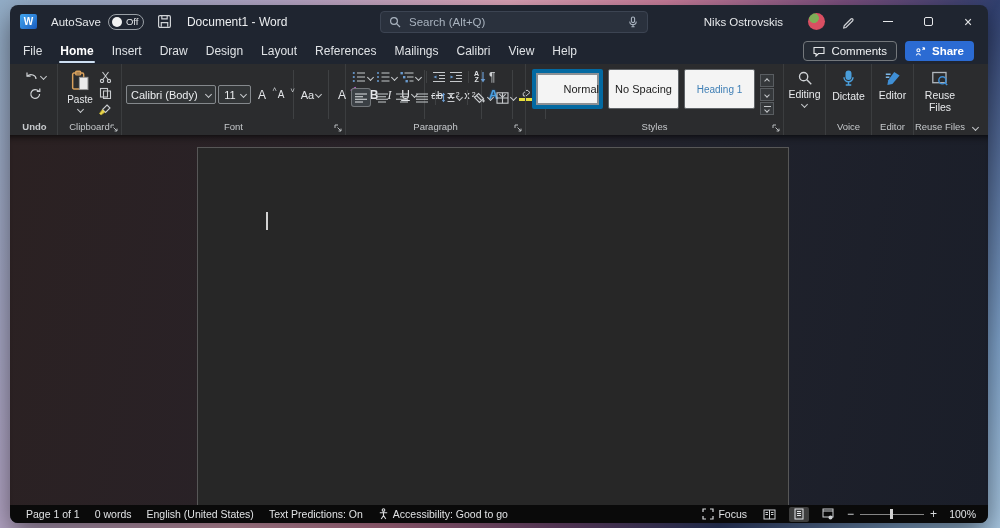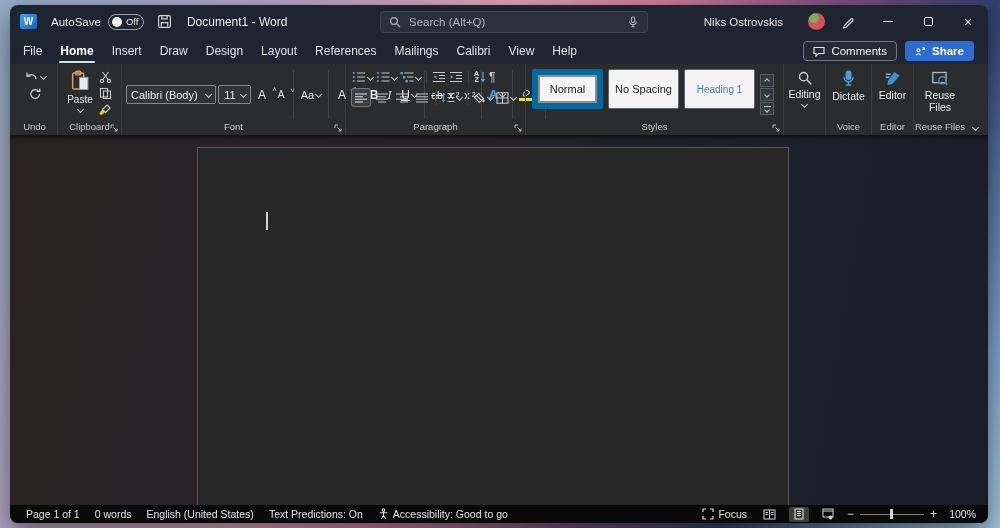--- a/index.html
+++ b/index.html
@@ -56,21 +56,21 @@
   .rgroup { position:relative; display:flex; flex-direction:column; border-right:1px solid #3b3d3f; flex:none; }
   .rgroup:last-of-type { border-right:none; }
   .rcontent { flex:1; padding-top:4px; }
   .rlabel { height:15px; text-align:center; font-size:9.5px; color:#c6c9cc; line-height:13px; }
   .launcher { position:absolute; right:3px; bottom:3px; }
   .tbtn { display:flex; align-items:center; justify-content:center; gap:2px; border-radius:2px; color:#e4e6e9; }
   .tbtn.sel { background:#3b4045; box-shadow:0 0 0 1px #72767a; }
   .vsep { width:1px; background:#3f4143; align-self:stretch; margin:1px 2px; }
 
   
-  .g-undo { width:46px; }
+  .g-undo { width:46px;font-weight:bold; }
   .g-undo .rcontent { display:flex; flex-direction:column; align-items:center; gap:5px; padding-top:6px; }
 
   
   .g-clip { width:64px; }
   .g-clip .rcontent { display:flex; gap:2px; padding-left:6px; }
   .paste-big { display:flex; flex-direction:column; align-items:center; width:32px; padding-top:2px; gap:2px; }
   .paste-label { font-size:10px; color:#e8eaec; }
   .clip-col { display:flex; flex-direction:column; justify-content:flex-start; gap:4px; padding-top:3px; }
 
   
@@ -101,21 +101,21 @@
   .g-para .rcontent { display:flex; flex-direction:column; gap:5px; padding:6px 4px 0 6px; }
   .prow { display:flex; align-items:center; gap:3px; }
   .sortaz { display:flex; align-items:center; font-size:7px; line-height:.9; color:#dfe2e5; gap:1px; }
   .pilcrow { font-size:12px; color:#cfd2d5; }
 
   
   .g-styles { width:258px; }
   .g-styles .rcontent { display:flex; gap:5px; padding:5px 2px 0 6px; }
   .scard { width:71px; height:40px; background:#f4f4f4; border:1px solid #606468; border-radius:2px;
            display:flex; align-items:center; justify-content:center; color:#1c1c1c; font-size:11px; }
-  .scard.sel { border:6px solid #0369a1; box-shadow:0 0 0 2px #8c9094 inset; }
+  .scard.sel { border:4px solid #0369a1; box-shadow:0 0 0 2px #8c9094 inset;justify-content:flex-end; }
   .scard .h1 { color:#3f7fb5; font-size:10px; font-weight:300; }
   .style-arrows { display:flex; flex-direction:column; gap:1px; padding-top:5px; }
   .sarrow { width:14px; height:13px; background:#35383b; border:1px solid #595d61; display:flex; align-items:center; justify-content:center; }
   .sarrow .chev { width:4px; height:4px; }
   .sarrow.more { flex-direction:column; gap:1px; }
   .sarrow.more em { display:block; width:7px; height:1px; background:#c6c9cc; }
 
   
   .g-editing { width:42px; }
   .bigcol { display:flex; flex-direction:column; align-items:center; gap:2px; padding-top:6px; font-size:10.5px; color:#e8eaec; text-align:center; }

